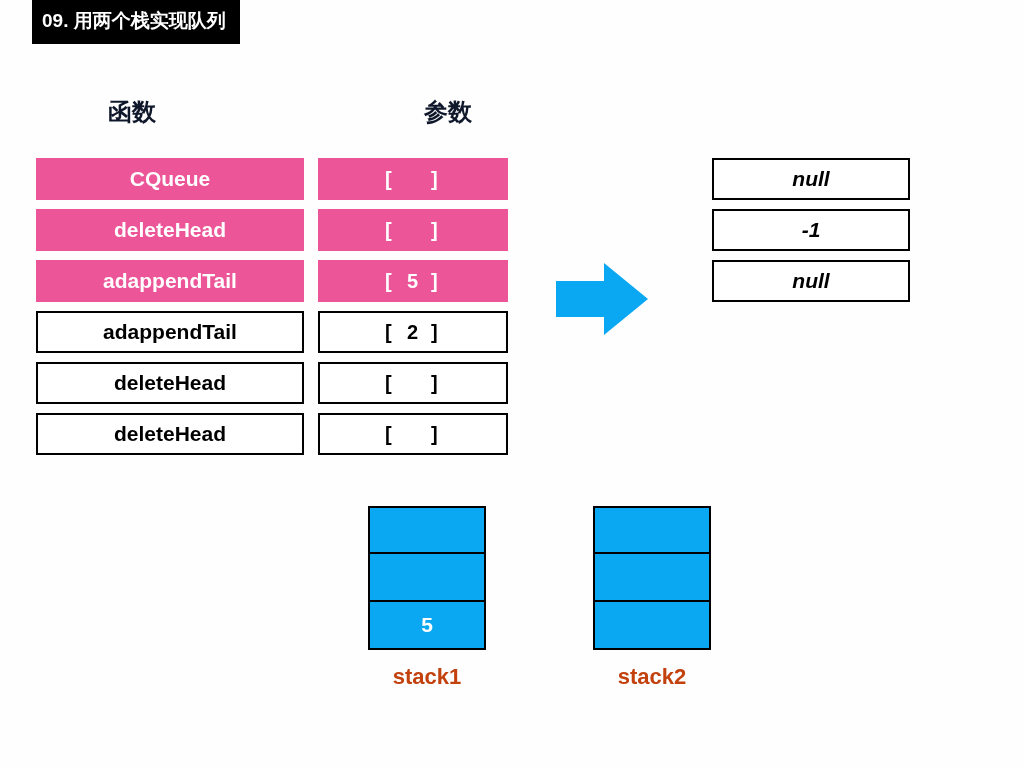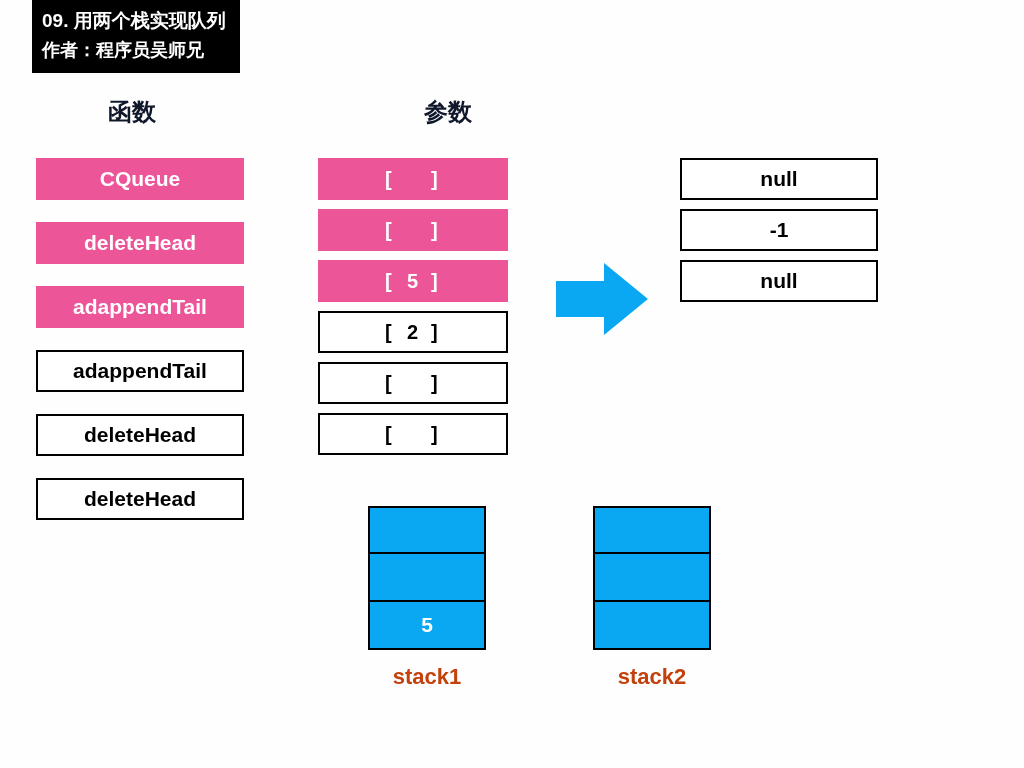--- a/index.html
+++ b/index.html
@@ -24,24 +24,24 @@
   }
   .titlebox .author { font-size: 18px; }
   .col-header {
     position: absolute;
     font-size: 24px;
     font-weight: 700;
     color: #0f172a;
   }
   .col {
     position: absolute;
-    width: 208px;
-    display: flex;
-    flex-direction: column;
-    gap: 22px;
+    width: 268px;
+    display: flex;
+    flex-direction: column;
+    gap: 9px;
   }
   .cell {
     height: 42px;
     border: 2px solid #000;
     display: flex;
     align-items: center;
     justify-content: center;
     font-size: 21px;
     font-weight: 700;
     background: #fff;
@@ -128,23 +128,20 @@
     font-size: 22px;
     font-weight: 700;
     color: #c2410c;
   }
 </style>
 </head>
 <body>
 
 <div class="titlebox">
   <div>09. 用两个栈实现队列</div>
-  <div class="author">
-    <span>作者：</span><span>程序员吴师兄</span>
-  </div>
 </div>
 
 <div class="col-header" style="left:108px; top:96px;">函数</div>
 <div class="col-header" style="left:380px; top:96px;margin-left:44px;">参数</div>
 
 <div class="col" style="left:36px; top:158px;">
   <div class="cell pink">
       <span>CQueue</span>
     </div>
   <div class="cell pink">
@@ -196,21 +193,21 @@
       <span class="bracket">]</span>
     </div>
 </div>
 
 <div class="arrow" style="left:556px; top:259px;">
   <svg width="96" height="80" viewBox="0 0 96 80">
     <polygon points="0,22 48,22 48,4 92,40 48,76 48,58 0,58" fill="#0aa8f3"></polygon>
   </svg>
 </div>
 
-<div class="result-col" style="left:680px; top:158px;">
+<div class="result-col" style="left:712px; top:158px;font-style:italic;">
   <div class="rcell">
       <span>null</span>
     </div>
   <div class="rcell">
       <span>-1</span>
     </div>
   <div class="rcell">
       <span>null</span>
     </div>
 </div>

